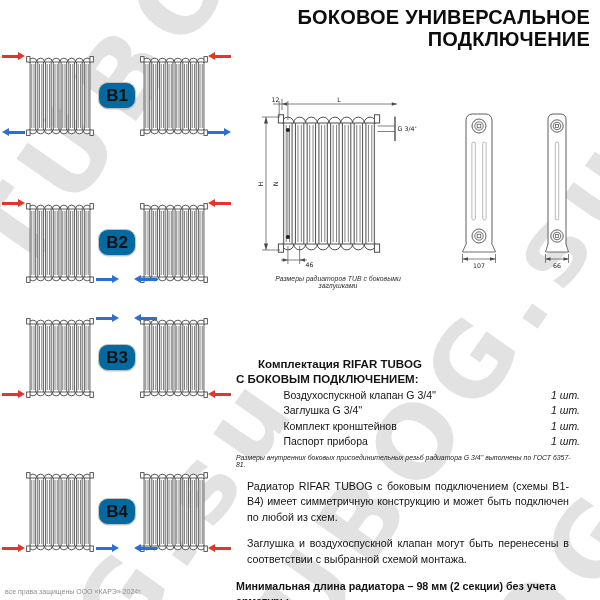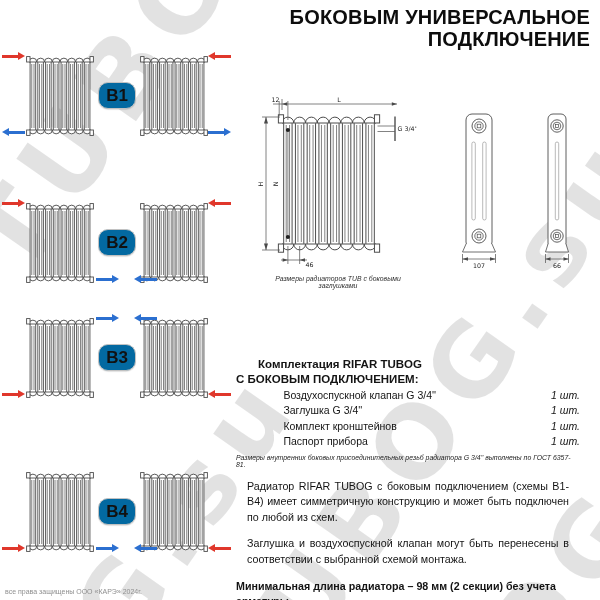--- a/index.html
+++ b/index.html
@@ -53,21 +53,21 @@
 <div class="page">
   <div class="wm-layer" id="wm-layer">
       <span class="wm" style="left: -55px; top: 225px; font-size: 105px;">TUBOG</span>
       <span class="wm" style="left: -60px; top: 1020px; font-size: 100px;">RIFAR-TUBOG.su</span>
       <span class="wm" style="left: 60px; top: 1200px; font-size: 100px;">RIFAR-TUBOG.su</span>
       <span class="wm" style="left: -160px; top: 900px; font-size: 100px;">TUBOG.su</span>
     </div>
 
   <div class="content">
     <div class="title">
-      <div>БОКОВЫМ УНИВЕРСАЛЬНОЕ</div>
+      <div>БОКОВОЕ УНИВЕРСАЛЬНОЕ</div>
       <div>ПОДКЛЮЧЕНИЕ</div>
     </div>
 
     <div id="schemes">
         <div class="scheme-row" style="top: 44px;">
           <svg class="rad" style="left:25px" width="70" height="92" viewBox="-2 0 70 92">
             <rect x="3.08" y="9" width="5.6" height="74" rx="2.24" fill="#fff" stroke="#4c4c4c" stroke-width="0.9"></rect>
             <line x1="4.75" y1="14" x2="4.75" y2="78" stroke="#9a9a9a" stroke-width="0.49500000000000005"></line>
             <line x1="7.00" y1="14" x2="7.00" y2="78" stroke="#9a9a9a" stroke-width="0.49500000000000005"></line>
             <rect x="10.82" y="9" width="5.6" height="74" rx="2.24" fill="#fff" stroke="#4c4c4c" stroke-width="0.9"></rect>

